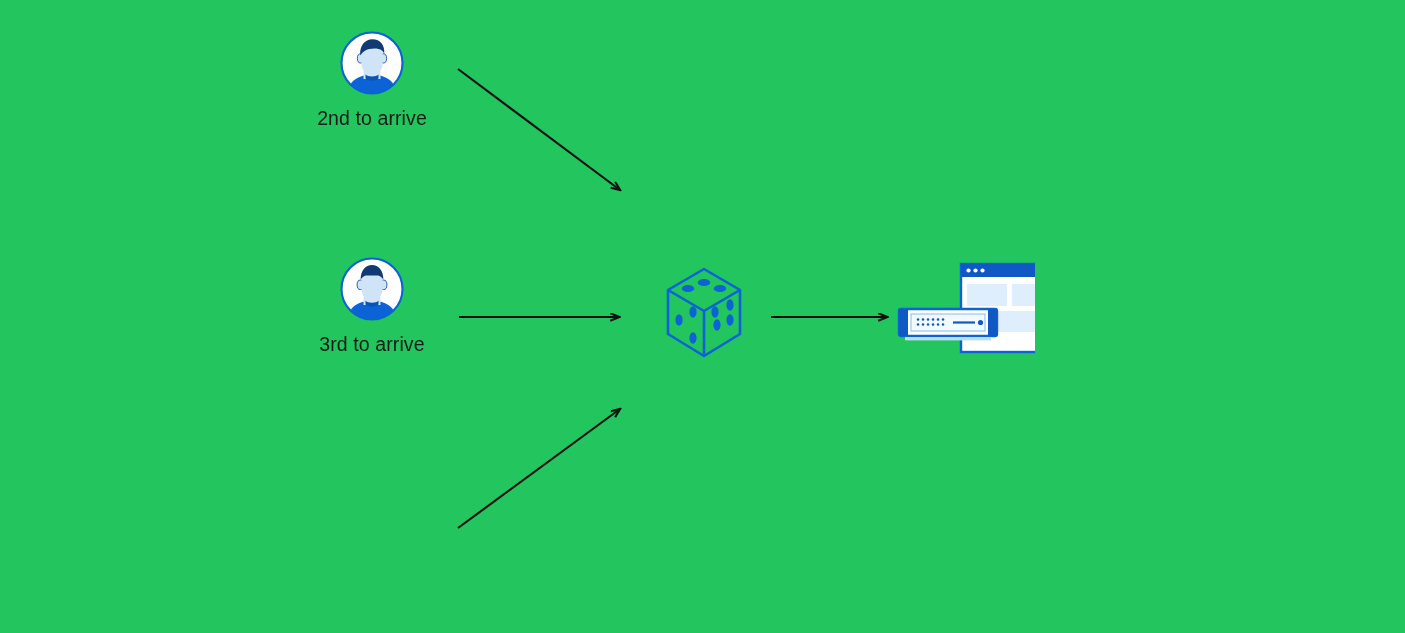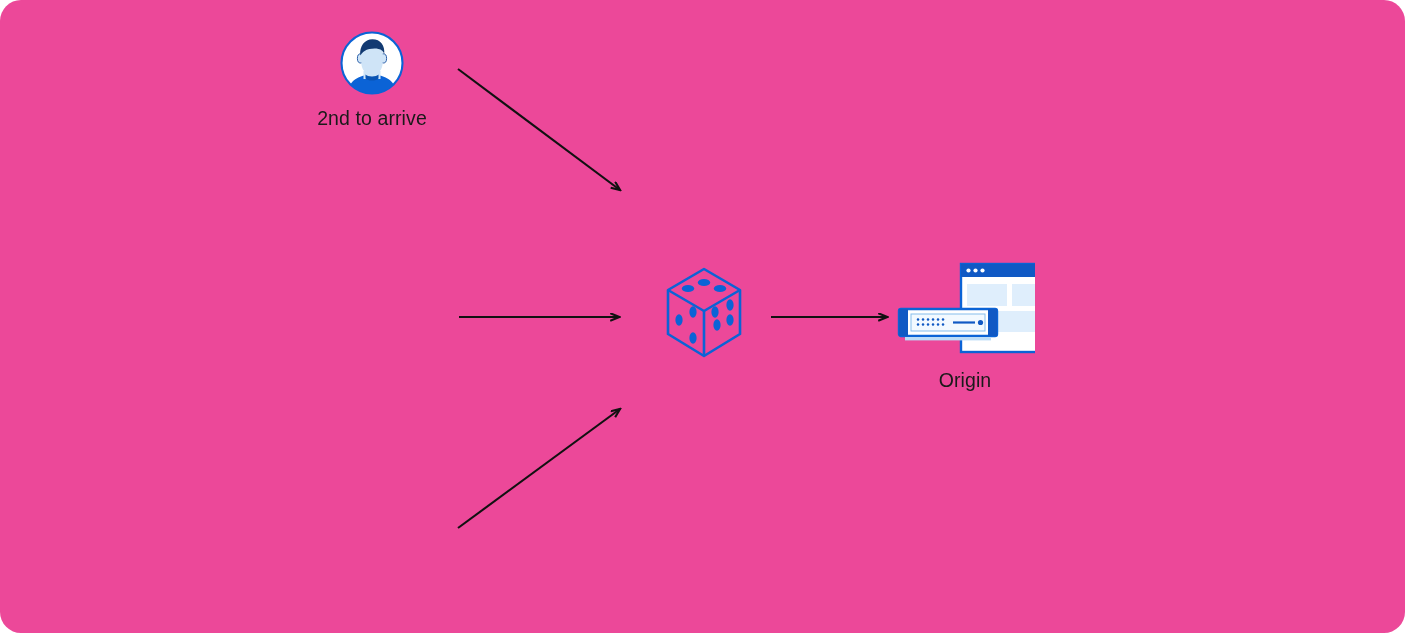--- a/index.html
+++ b/index.html
@@ -8,23 +8,22 @@
     background: #ffffff;
   }
   body {
     font-family: "Liberation Sans", sans-serif;
     -webkit-font-smoothing: antialiased;
   }
   #canvas {
     position: relative;
     width: 1405px;
     height: 633px;
-    background: #ec4899;
+    background: #22c55e;
     overflow: hidden;
-    border-radius: 21px;
   }
   .node {
     position: absolute;
   }
   .avatar-node {
     width: 140px;
     text-align: center;
   }
   .avatar {
     width: 66px;
@@ -94,20 +93,40 @@
         <ellipse cx="21.6" cy="28.4" rx="3.2" ry="4.6" fill="#cfe4f7" stroke="#2b5fa8" stroke-width="1"></ellipse>
         <ellipse cx="44.4" cy="28.4" rx="3.2" ry="4.6" fill="#cfe4f7" stroke="#2b5fa8" stroke-width="1"></ellipse>
         <path d="M22.2 24.5 C22.2 14.8 28.2 10.5 33 10.5 C37.8 10.5 43.8 14.8 43.8 24.5 L43.8 31.5 C43.8 39.8 39.2 45 33 45 C26.8 45 22.2 39.8 22.2 31.5 Z" fill="#cfe4f7"></path>
         <path d="M21.2 25.5 C20.4 16.0 25.6 9.2 33.4 9.2 C41.6 9.2 46.2 15.4 45.2 24.2 C44.6 21.2 42.4 19.4 39.4 18.9 C35.4 18.2 29.2 18.6 25.6 21.1 C23.6 22.5 22.2 24.0 21.2 25.5 Z" fill="#123a72"></path>
         <path d="M26.5 44.6 C28.4 47.2 37.6 47.2 39.5 44.6 L39.5 48.4 C37.2 51.2 28.8 51.2 26.5 48.4 Z" fill="#0a54b3"></path>
       </g>
     </svg>
     <div class="node-label">2nd to arrive</div>
   </div>
 
+  <div class="node avatar-node" style="left:302px; top:256px;">
+    <svg class="avatar" viewBox="0 0 66 66" xmlns="http://www.w3.org/2000/svg">
+      <defs>
+          <clipPath id="clipB">
+            <circle cx="33" cy="33" r="30.5"></circle>
+          </clipPath>
+        </defs>
+      <circle cx="33" cy="33" r="30.5" fill="#ffffff" stroke="#0b63d6" stroke-width="2.1"></circle>
+      <g clip-path="url(#clipB)">
+        <path d="M8 66 C8 51.5 20 44.5 33 44.5 C46 44.5 58 51.5 58 66 Z" fill="#0b63d6"></path>
+        <path d="M24.5 41 h17 v8 h-17 Z" fill="#cfe4f7"></path>
+        <ellipse cx="21.4" cy="28.8" rx="3.3" ry="4.8" fill="#cfe4f7" stroke="#2b5fa8" stroke-width="1"></ellipse>
+        <ellipse cx="44.6" cy="28.8" rx="3.3" ry="4.8" fill="#cfe4f7" stroke="#2b5fa8" stroke-width="1"></ellipse>
+        <path d="M22.4 24.8 C22.4 15.2 28.2 10.8 33 10.8 C37.8 10.8 43.6 15.2 43.6 24.8 L43.6 31.8 C43.6 40.0 39.2 45.2 33 45.2 C26.8 45.2 22.4 40.0 22.4 31.8 Z" fill="#cfe4f7"></path>
+        <path d="M21.6 23.6 C21.6 14.6 26.4 9.0 33 9.0 C39.6 9.0 44.4 14.6 44.4 23.6 C43.0 21.4 41.4 19.8 39.0 19.4 L27.0 19.4 C24.6 19.8 23.0 21.4 21.6 23.6 Z" fill="#123a72"></path>
+        <path d="M26.5 44.8 C28.4 47.4 37.6 47.4 39.5 44.8 L39.5 48.6 C37.2 51.4 28.8 51.4 26.5 48.6 Z" fill="#0a54b3"></path>
+      </g>
+    </svg>
+    <div class="node-label">3rd to arrive</div>
+  </div>
 
 
   <div class="node dice-node" style="left:660px; top:265px;">
     <svg width="90" height="96" viewBox="0 0 90 96" xmlns="http://www.w3.org/2000/svg">
       <g fill="none" stroke="#0b63d6" stroke-width="2.6" stroke-linejoin="round">
         <path d="M44 4 L80 25 L80 69 L44 91 L8 69 L8 25 Z"></path>
         <path d="M8 25 L44 46 L80 25"></path>
         <path d="M44 46 L44 91"></path>
       </g>
       <g fill="#0b63d6">
@@ -155,16 +174,15 @@
           <circle cx="33" cy="66.5" r="1.25"></circle>
             <circle cx="38" cy="66.5" r="1.25"></circle>
           <circle cx="43" cy="66.5" r="1.25"></circle>
             <circle cx="48" cy="66.5" r="1.25"></circle>
         </g>
         <line x1="58" y1="64.5" x2="80" y2="64.5" stroke="#1059c4" stroke-width="2.2"></line>
         <circle cx="85.5" cy="64.5" r="2.6" fill="#1059c4"></circle>
         <rect x="10" y="79" width="86" height="3.4" fill="#bcdcf7"></rect>
       </g>
     </svg>
-    <div class="node-label">Origin</div>
   </div>
 
 </div>
 
 </body></html>

